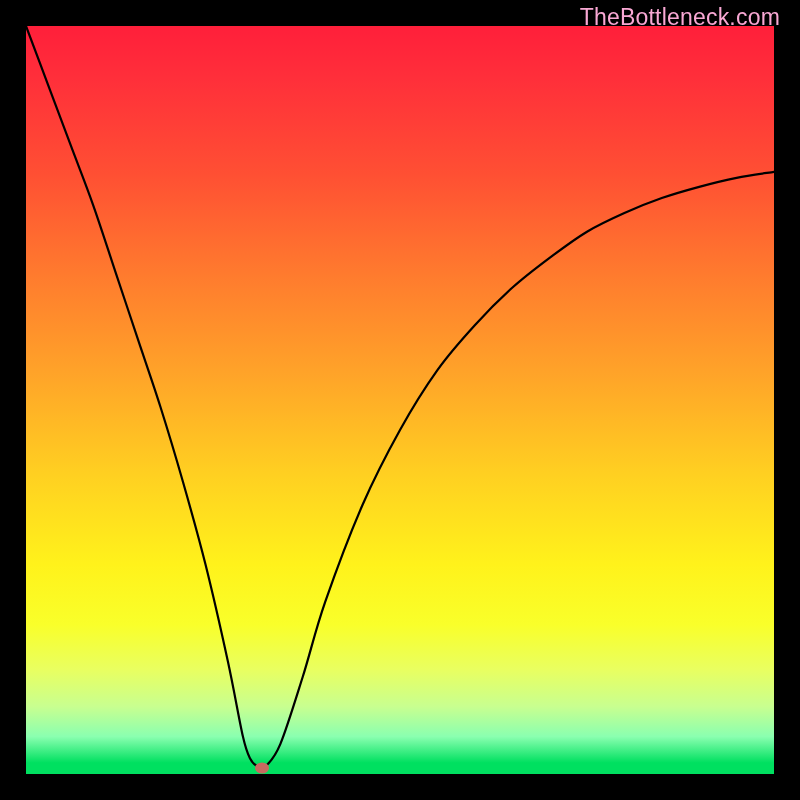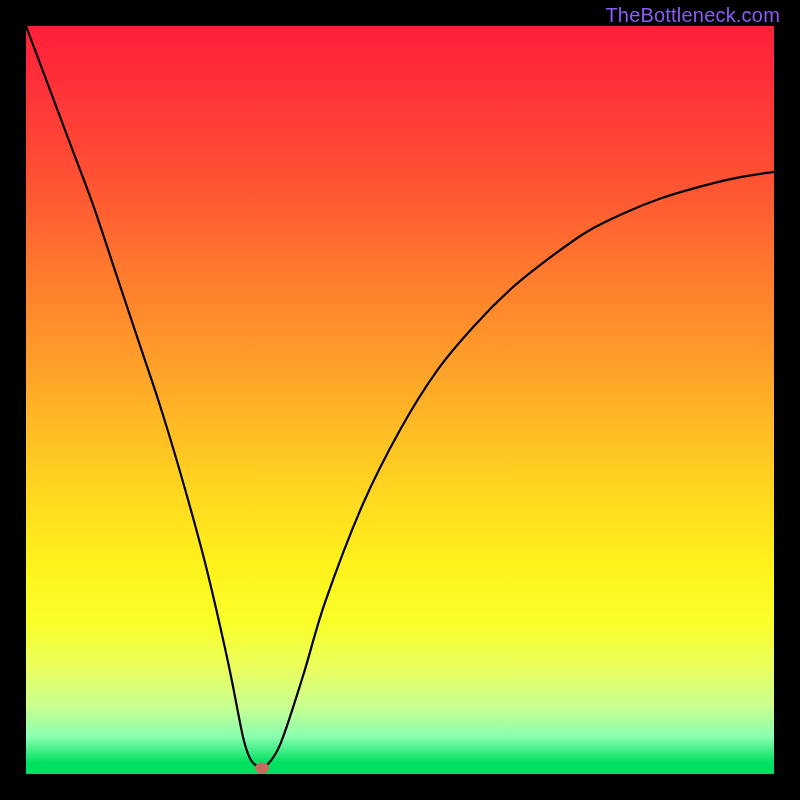--- a/index.html
+++ b/index.html
@@ -14,22 +14,22 @@
   .outer {
     position: absolute;
     top: 0; left: 0;
     width: 800px; height: 800px;
     background: #000;
   }
   .watermark {
     position: absolute;
     top: 4px;
     right: 20px;
-    color: #8b5cf6;
-    font-size: 20px;
+    color: #f9a8d4;
+    font-size: 23px;
     font-weight: 500;
     letter-spacing: 0.2px;
     z-index: 10;
   }
   .plot {
     position: absolute;
     left: 26px;
     top: 26px;
     width: 748px;
     height: 748px;

